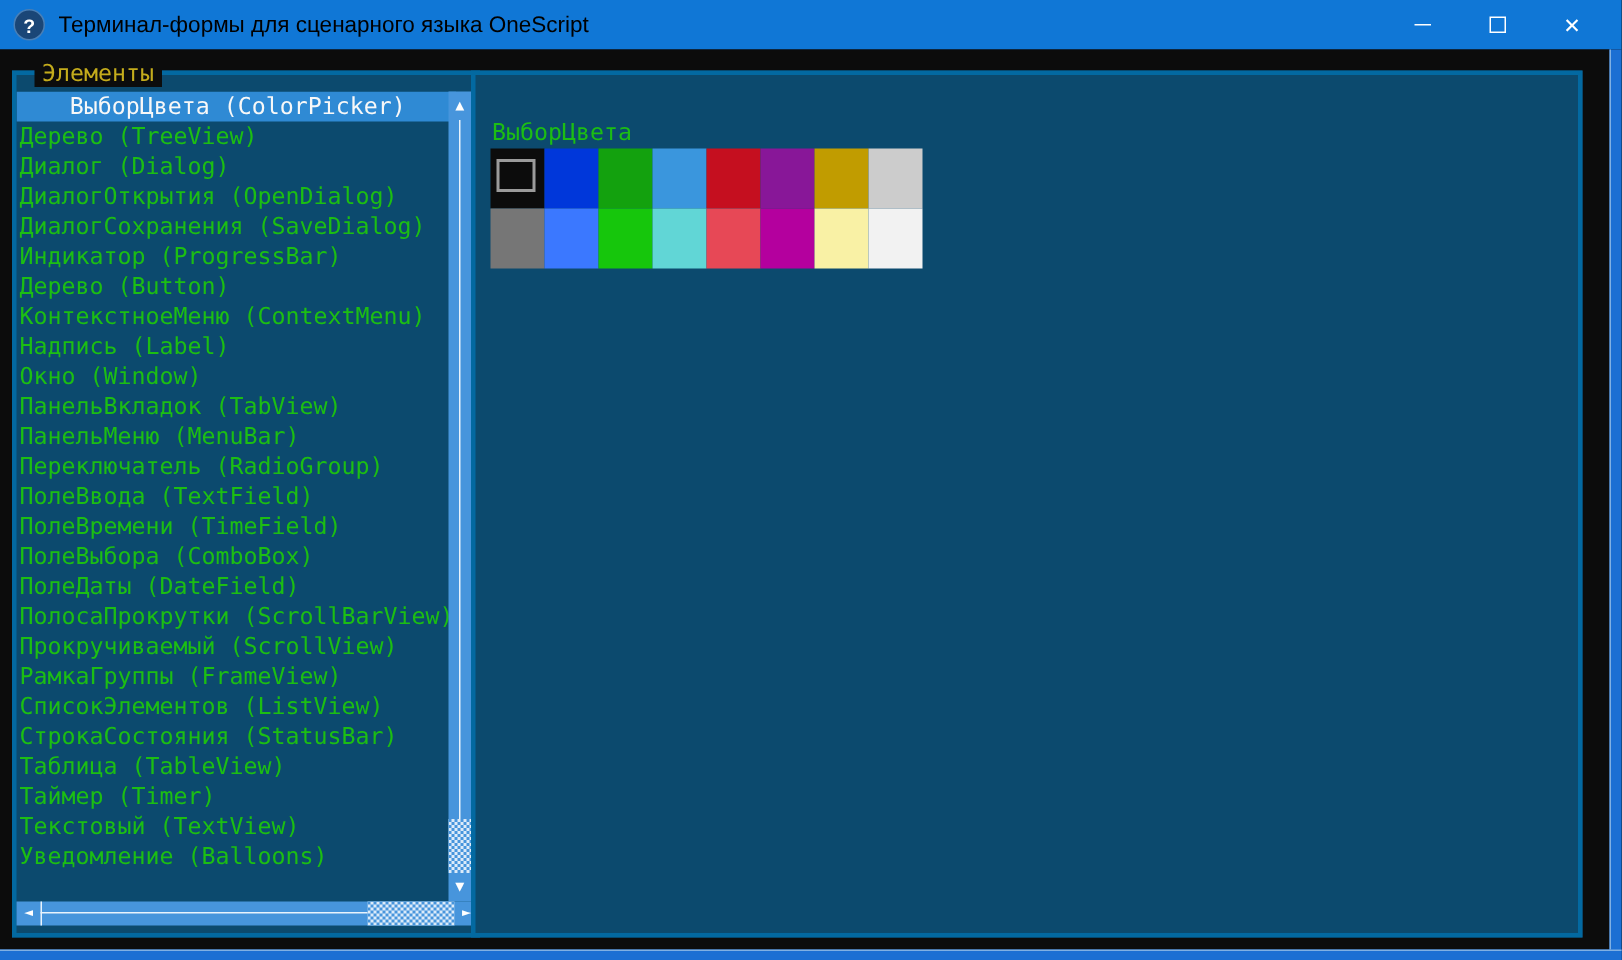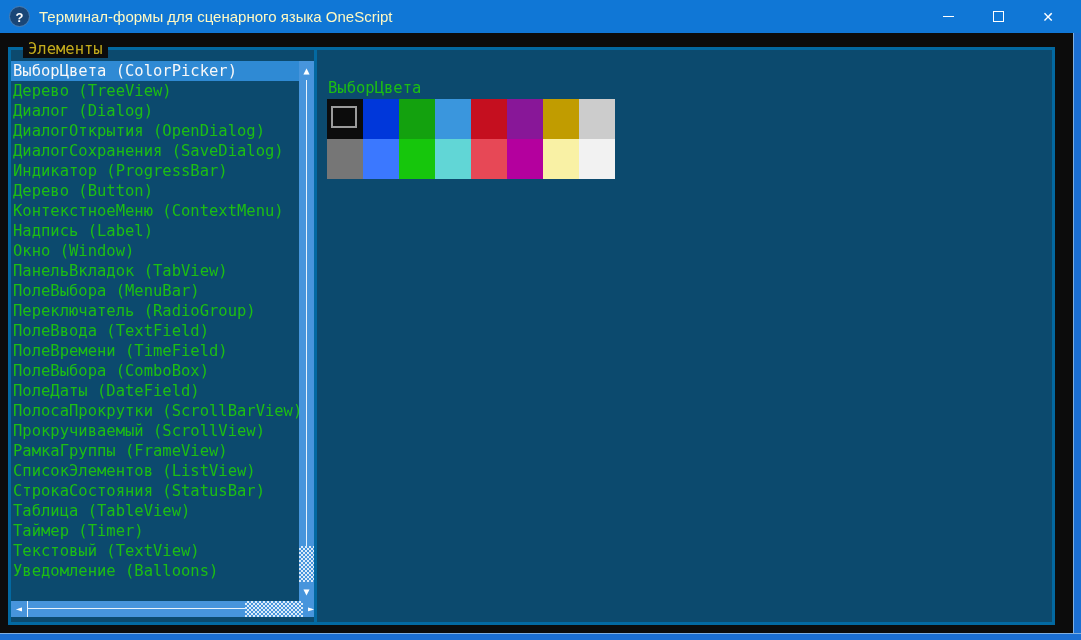--- a/index.html
+++ b/index.html
@@ -17,21 +17,21 @@
     display:flex;align-items:center;
     font-family:"Liberation Sans", sans-serif;
   }
   .help-icon{
     width:21px;height:21px;border-radius:50%;
     background:#1A4677;border:1px solid #4A7FB5;
     color:#FFFFFF;font-size:13px;font-weight:bold;
     line-height:21px;text-align:center;
     margin-left:9px;box-sizing:border-box;flex:0 0 auto;
   }
-  .win-title{color:#fef9c3;font-size:15px;margin-left:9px;white-space:nowrap;}
+  .win-title{color:#000000;font-size:15px;margin-left:9px;white-space:nowrap;}
   .controls{margin-left:auto;display:flex;height:100%;padding-right:8px;}
   .ctrl{width:50px;height:100%;display:flex;align-items:center;justify-content:center;cursor:default;}
   .glyph-min{display:block;width:11px;height:0;border-top:1px solid #FFFFFF;}
   .glyph-max{display:block;width:11px;height:11px;border:1px solid #FFFFFF;box-sizing:border-box;}
   .glyph-close{color:#FFFFFF;font-size:14px;line-height:14px;}
   
   .console{
     position:absolute;left:0;top:33px;width:1073px;height:600px;
     background:#0C0C0C;
   }
@@ -53,21 +53,21 @@
     position:absolute;left:0;top:11px;width:293px;height:540px;
     overflow:hidden;
   }
   .list-row{
     height:20px;line-height:20px;
     padding-left:2px;
     font-size:15.5px;
     color:#1CBE13;
     white-space:nowrap;overflow:hidden;
   }
-  .list-row.selected{background:#2F8AD4;color:#F8F8F8;}
+  .list-row.selected{background:#2F8AD4;color:#F8F8F8;text-align:center;}
   
   .vscroll{
     position:absolute;right:3px;top:11px;width:15px;height:540px;
     background:#4795DC;
     display:flex;flex-direction:column;
   }
   .sb-arrow{
     color:#FFFFFF;font-size:10px;text-align:center;
     flex:0 0 auto;user-select:none;
   }
@@ -149,21 +149,21 @@
         <div class="list-row">Дерево (TreeView)</div>
         <div class="list-row">Диалог (Dialog)</div>
         <div class="list-row">ДиалогОткрытия (OpenDialog)</div>
         <div class="list-row">ДиалогСохранения (SaveDialog)</div>
         <div class="list-row">Индикатор (ProgressBar)</div>
         <div class="list-row">Дерево (Button)</div>
         <div class="list-row">КонтекстноеМеню (ContextMenu)</div>
         <div class="list-row">Надпись (Label)</div>
         <div class="list-row">Окно (Window)</div>
         <div class="list-row">ПанельВкладок (TabView)</div>
-        <div class="list-row">ПолеВыбора (MenuBar)</div>
+        <div class="list-row">ПанельМеню (MenuBar)</div>
         <div class="list-row">Переключатель (RadioGroup)</div>
         <div class="list-row">ПолеВвода (TextField)</div>
         <div class="list-row">ПолеВремени (TimeField)</div>
         <div class="list-row">ПолеВыбора (ComboBox)</div>
         <div class="list-row">ПолеДаты (DateField)</div>
         <div class="list-row">ПолосаПрокрутки (ScrollBarView)</div>
         <div class="list-row">Прокручиваемый (ScrollView)</div>
         <div class="list-row">РамкаГруппы (FrameView)</div>
         <div class="list-row">СписокЭлементов (ListView)</div>
         <div class="list-row">СтрокаСостояния (StatusBar)</div>

